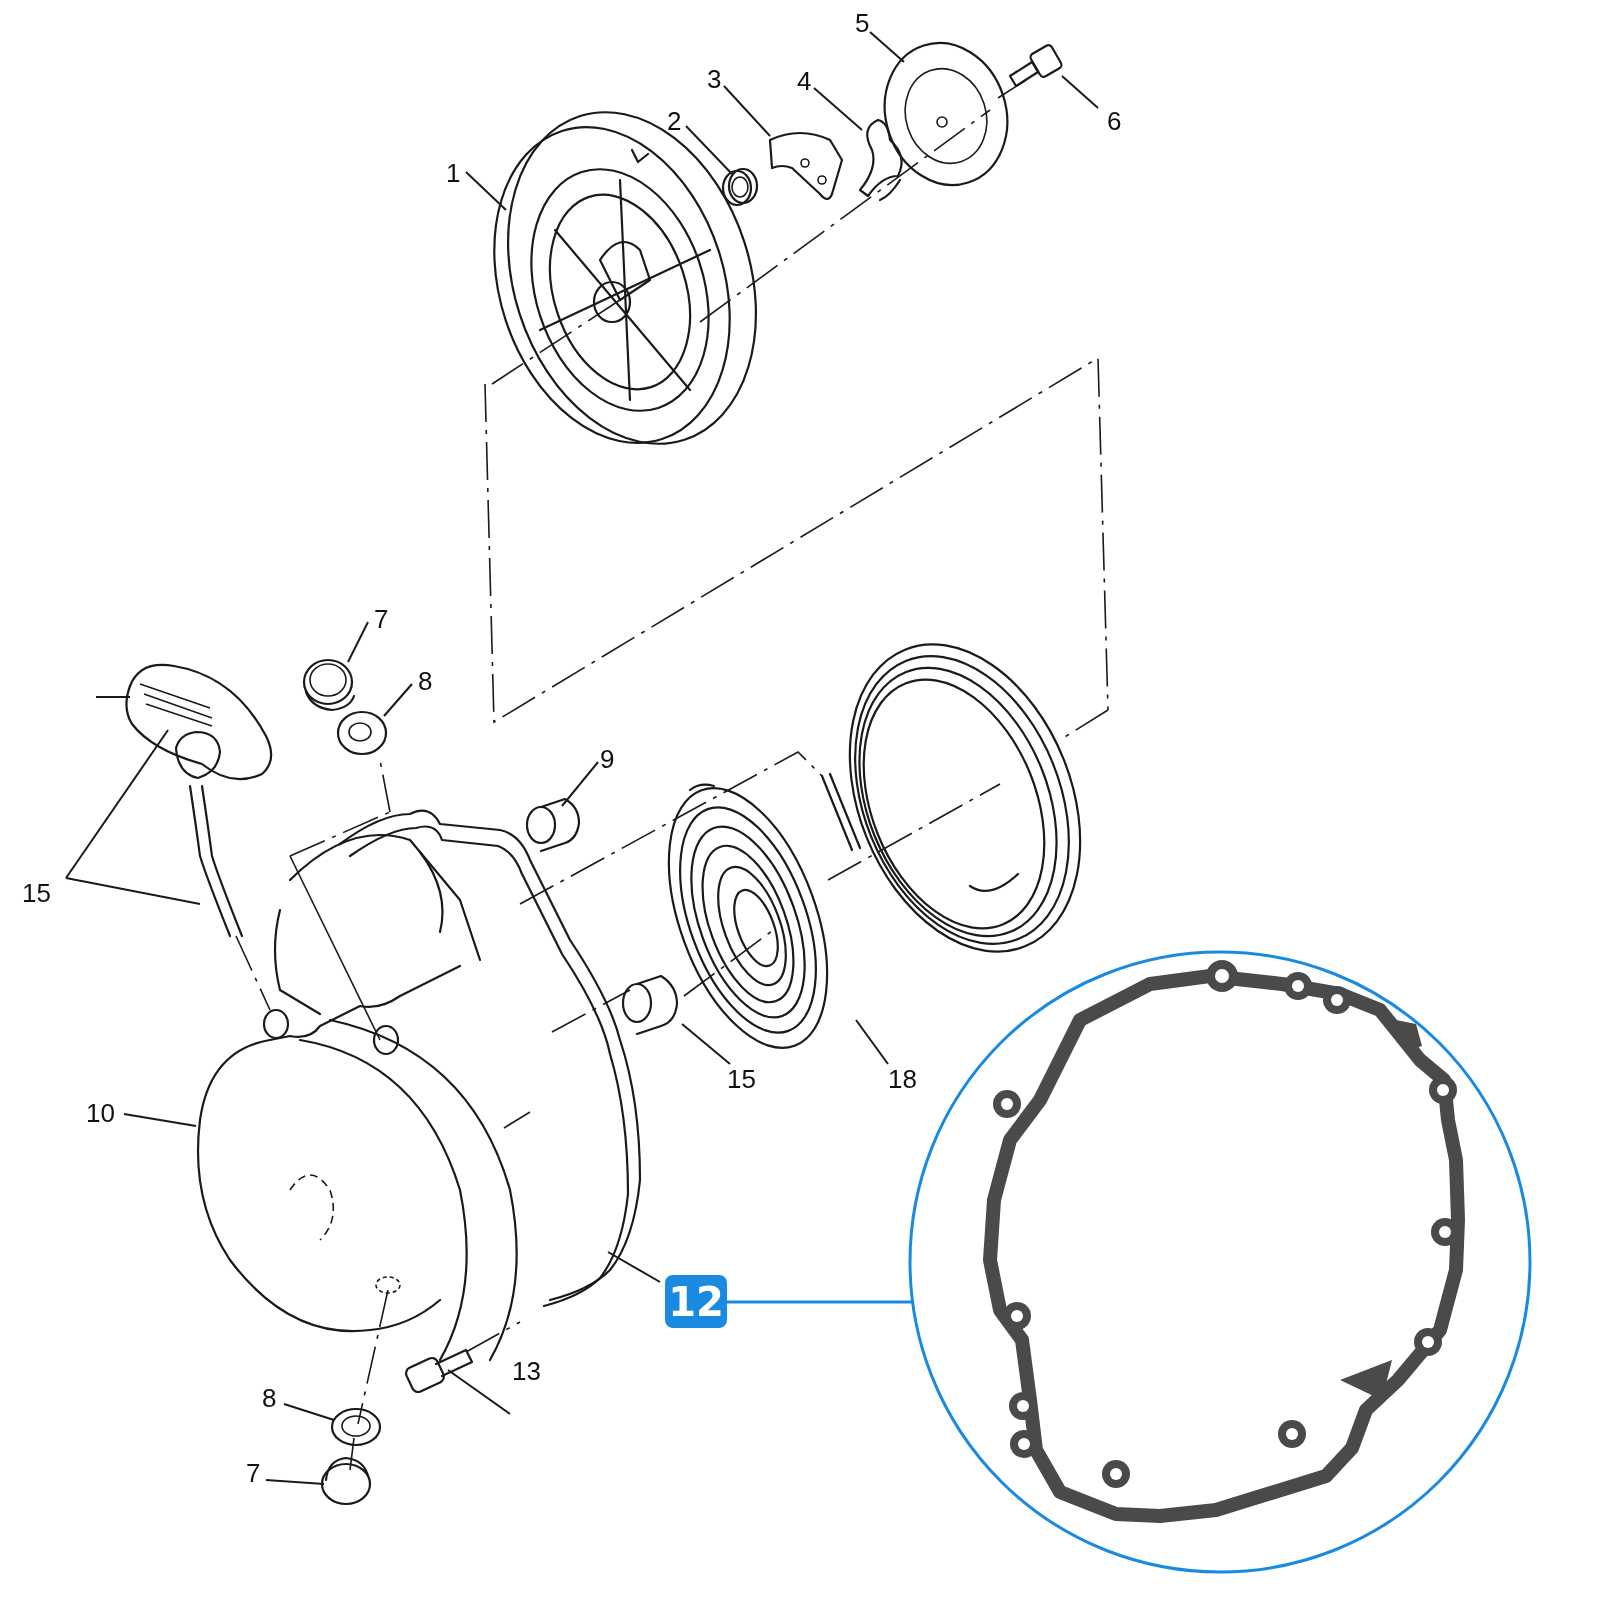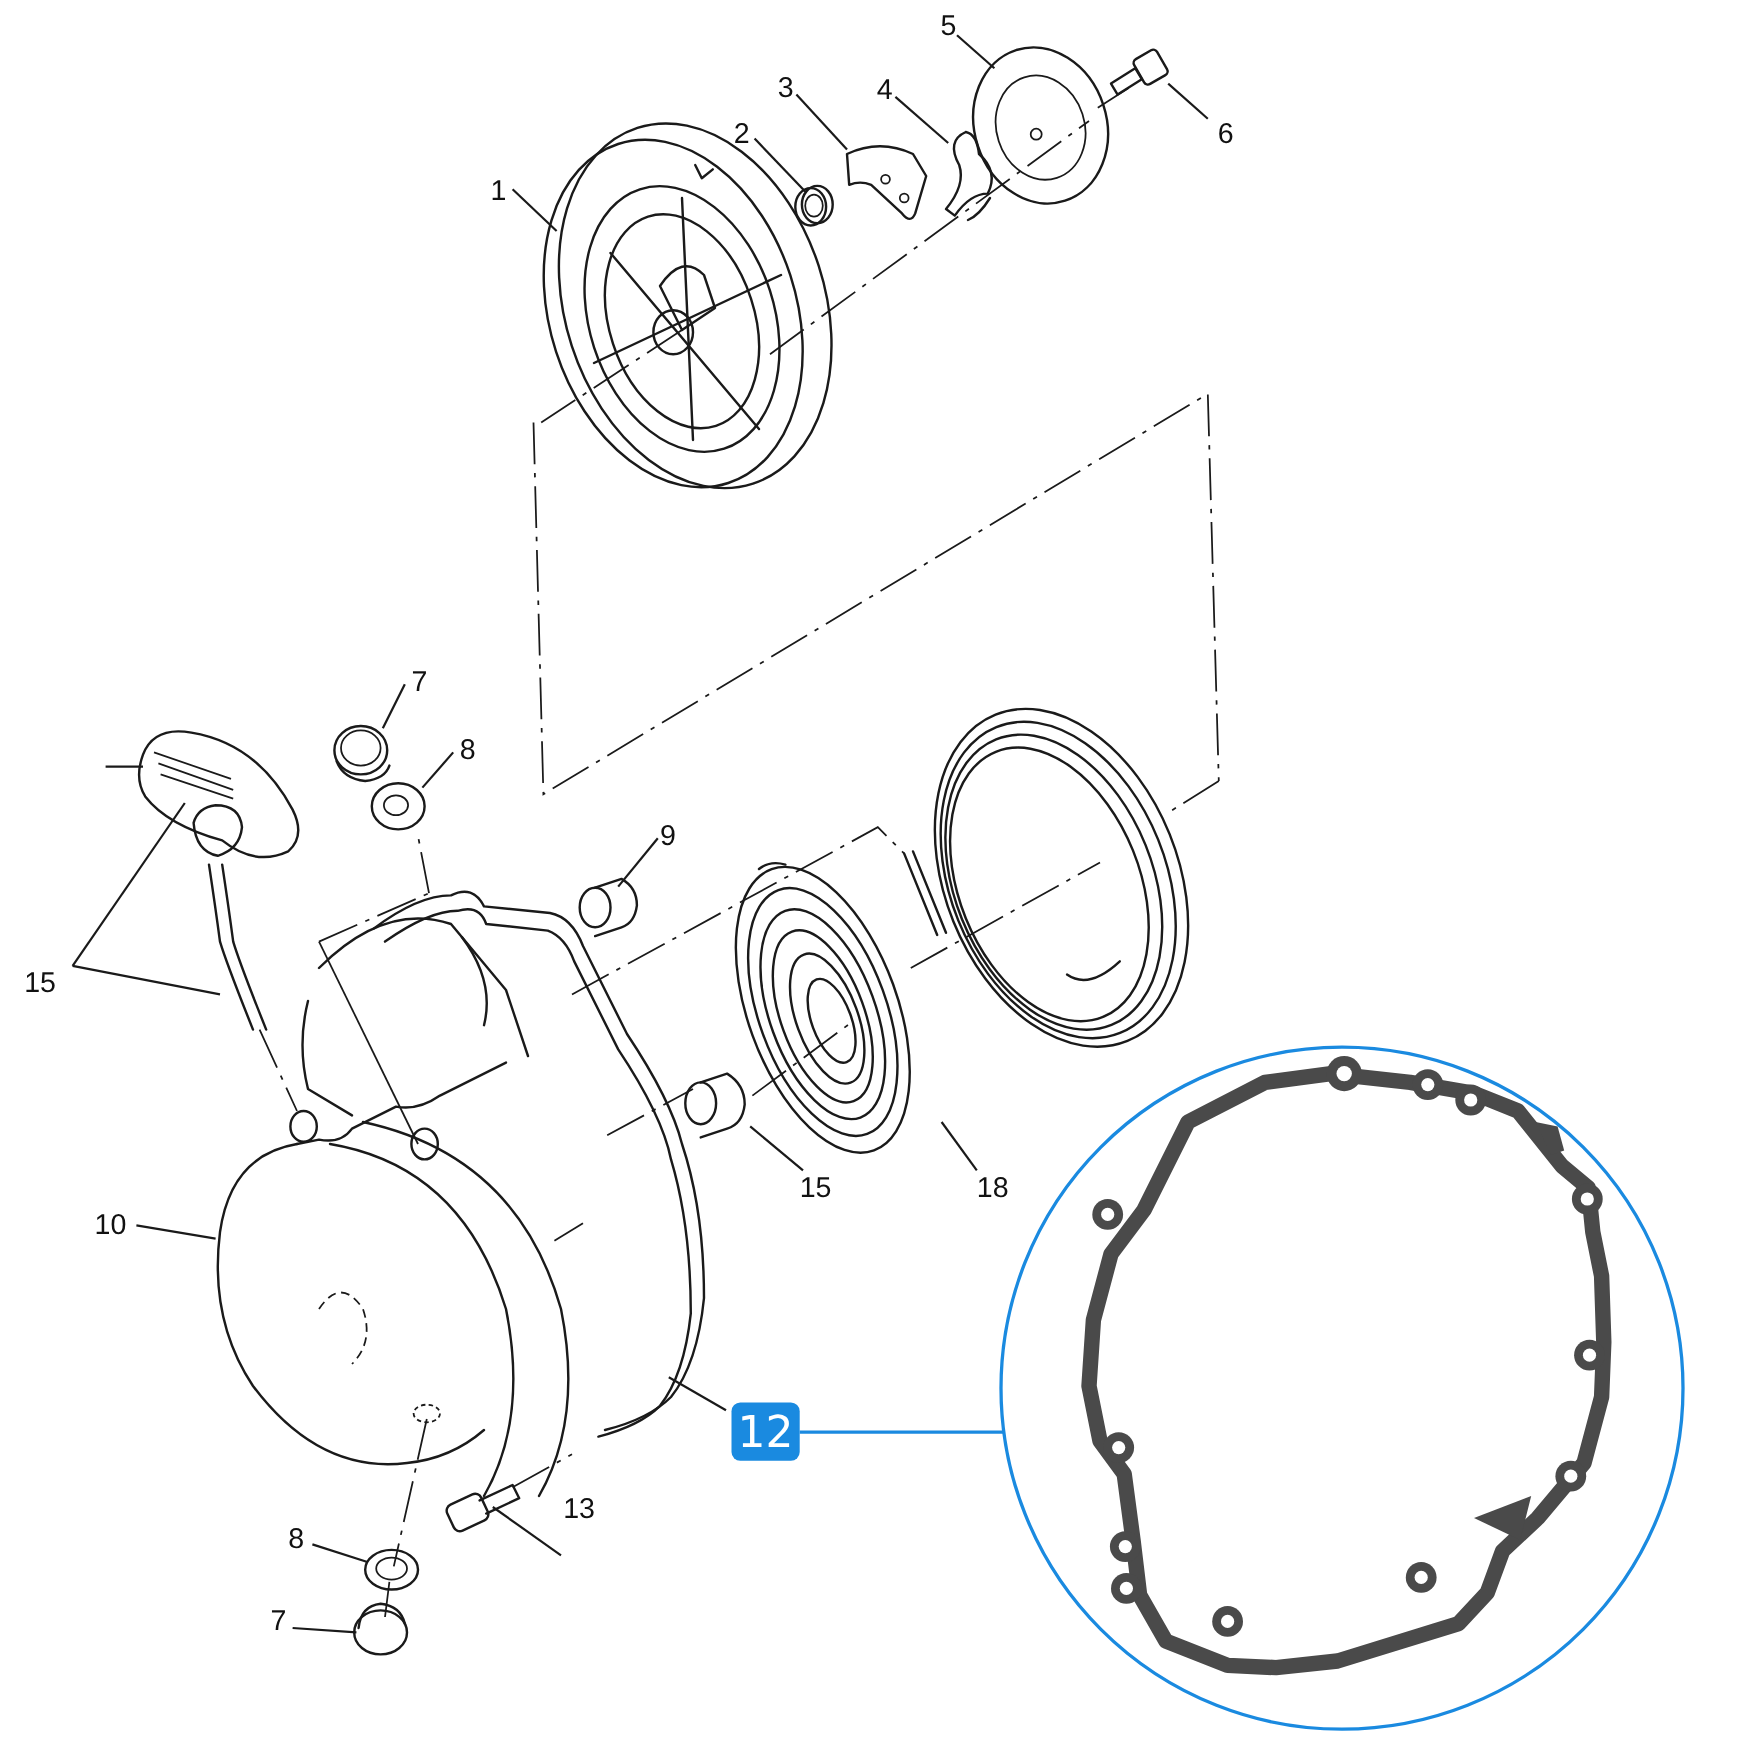--- a/index.html
+++ b/index.html
@@ -2,21 +2,21 @@
 <html><head>
 <meta charset="utf-8">
 <style>
   html, body { margin:0; padding:0; background:#ffffff; }
   body { width:1600px; height:1600px; position:relative; overflow:hidden;
          font-family:"Liberation Sans", sans-serif; }
   #canvas { position:absolute; left:0; top:0; width:1600px; height:1600px; }
   .callout { position:absolute; font-size:26px; color:#111; line-height:1;
              font-family:"Liberation Sans", sans-serif; }
   .badge { position:absolute; left:665px; top:1275px; width:62px; height:53px;
-           border-radius:8px; color:#fff; font-weight:normal; font-size:40px;
+           border-radius:8px; color:#fff; font-weight:bold; font-size:40px;
            display:flex; align-items:center; justify-content:center;
            font-family:"DejaVu Sans", sans-serif; }
   svg .ink { fill:none; stroke:#1a1a1a; stroke-width:2.2; stroke-linecap:round; stroke-linejoin:round; }
   svg .thin { fill:none; stroke:#1a1a1a; stroke-width:1.6; }
   svg .dash { fill:none; stroke:#1a1a1a; stroke-width:1.6; stroke-dasharray:38 8 4 8; }
   svg .lead { fill:none; stroke:#1a1a1a; stroke-width:2; }
 </style>
 </head>
 <body>
 

